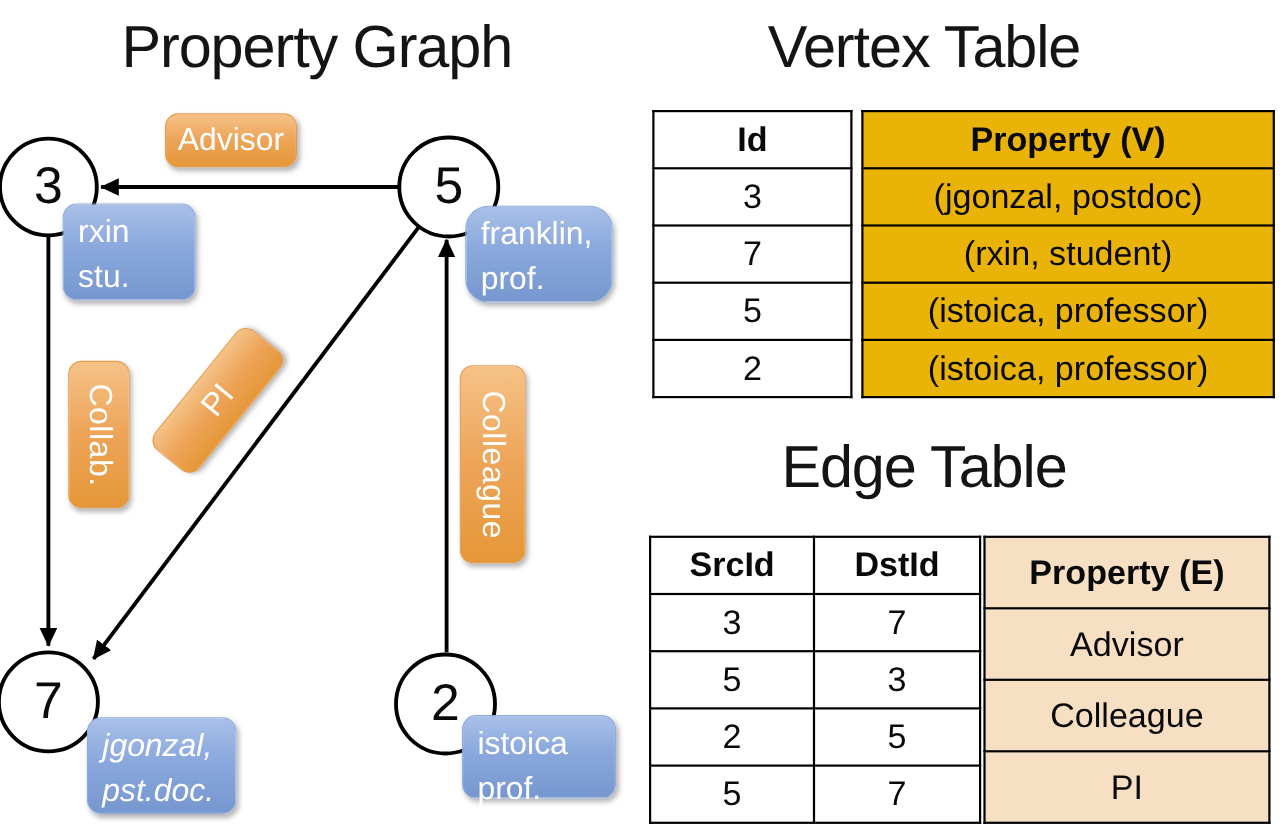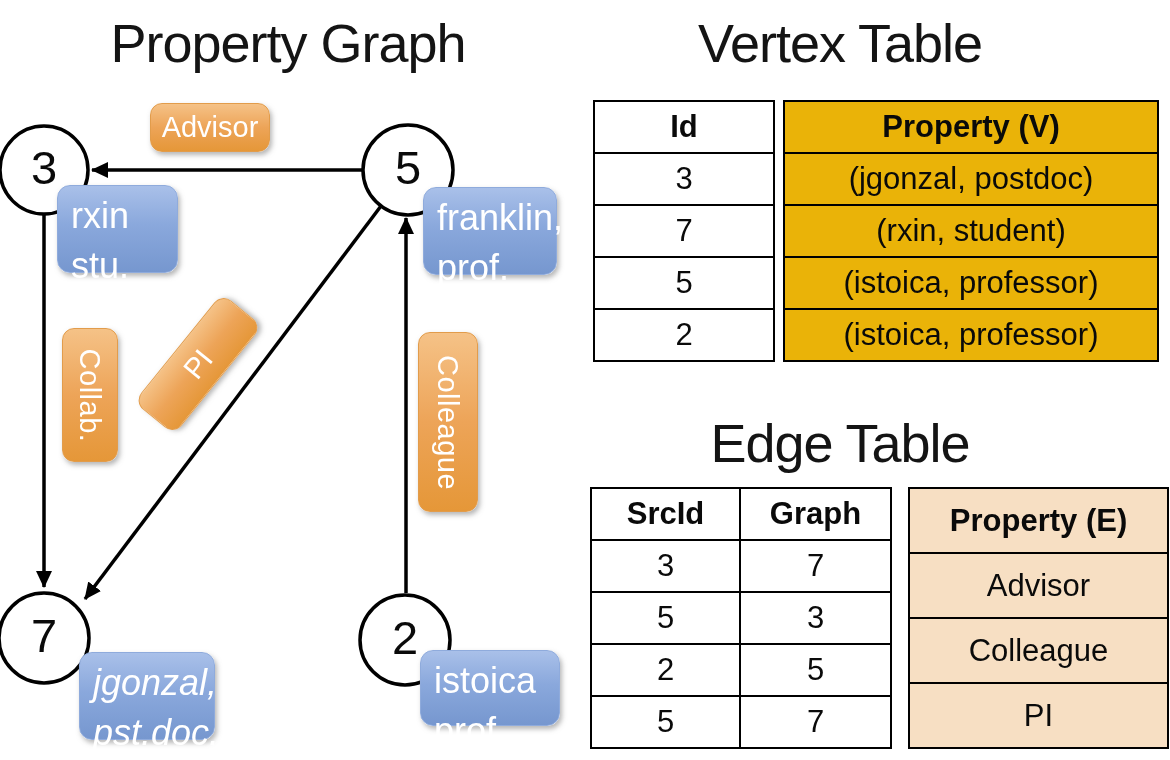--- a/index.html
+++ b/index.html
@@ -16,40 +16,40 @@
     position: absolute;
     text-align: center;
     font-size: 54px;
     font-weight: 400;
     letter-spacing: -1px;
     color: #141414;
     white-space: nowrap;
   }
   #graph-title  { left: 0;   top: 12px;  width: 576px; }
   #vertex-title { left: 585px; top: 12px;  width: 510px; }
-  #edge-title   { left: 585px; top: 412px; width: 510px; }
+  #edge-title   { left: 585px; top: 394px; width: 510px; }
 
   .graph-svg { position: absolute; left: 0; top: 0; }
 
   .node-num {
     position: absolute;
     transform: translate(-50%, -54%);
     font-size: 47px;
     color: #0a0a0a;
     font-weight: 400;
   }
 
   .vlabel {
     position: absolute;
     background: linear-gradient(180deg, #a9c0e9 0%, #8aa8dc 45%, #7697cf 100%);
     border: 1px solid #8fabdc;
     border-radius: 13px;
     box-shadow: 2px 3px 5px rgba(110,110,110,0.5);
     color: #ffffff;
-    font-size: 36px;
+    font-size: 29px;
     line-height: 1.4;
     padding: 5px 6px 4px 13px;
   }
   .elabel {
     position: absolute;
     background: linear-gradient(180deg, #f5c287 0%, #eda458 50%, #e59738 100%);
     border: 1px solid #e29c4b;
     border-radius: 12px;
     box-shadow: 2px 3px 5px rgba(110,110,110,0.5);
     color: #ffffff;
@@ -59,27 +59,27 @@
     justify-content: center;
   }
   .elabel .vert { transform: rotate(90deg); white-space: nowrap; letter-spacing: 0.5px; }
 
   #label-advisor   { left: 150px; top: 103px; width: 120px; height: 49px;  }
   #label-collab    { left: 62px;  top: 328px; width: 56px;  height: 134px; }
   #label-pi        { left: 128px; top: 338px; width: 140px; height: 52px; transform: rotate(-51deg); }
   #label-colleague { left: 418px; top: 332px; width: 60px;  height: 180px; }
 
   #vprop-3 { left: 57px;  top: 185px; width: 121px; height: 88px; }
-  #vprop-5 { left: 423px; top: 187px; width: 134px; height: 88px; }
+  #vprop-5 { left: 423px; top: 187px; width: 134px; height: 88px; border-radius: 21px; }
   #vprop-7 { left: 79px;  top: 652px; width: 136px; height: 88px; font-style: italic; }
   #vprop-2 { left: 420px; top: 650px; width: 140px; height: 76px; }
 
   .tbl-wrap { position: absolute; display: flex; }
   #vertex-table-wrap { left: 593px; top: 100px; gap: 8px; }
-  #edge-table-wrap   { left: 590px; top: 487px; gap: 16px; }
+  #edge-table-wrap   { left: 590px; top: 487px; gap: 2px; }
   table { border-collapse: collapse; }
   td {
     border: 2px solid #000000;
     height: 52px;
     text-align: center;
     vertical-align: middle;
     font-size: 31px;
     color: #0a0a0a;
     padding: 0 4px;
   }
@@ -191,21 +191,21 @@
           </tr>
     </tbody>
       </table>
   </div>
 
   <div class="tbl-wrap" id="edge-table-wrap">
     <table>
       <tbody>
           <tr>
         <td class="hdr et-src-col">SrcId</td>
-        <td class="hdr et-dst-col">Graph</td>
+        <td class="hdr et-dst-col">DstId</td>
       </tr>
       <tr>
         <td class="et-src-col">3</td>
         <td class="et-dst-col">7</td>
       </tr>
       <tr>
         <td class="et-src-col">5</td>
         <td class="et-dst-col">3</td>
       </tr>
       <tr>

